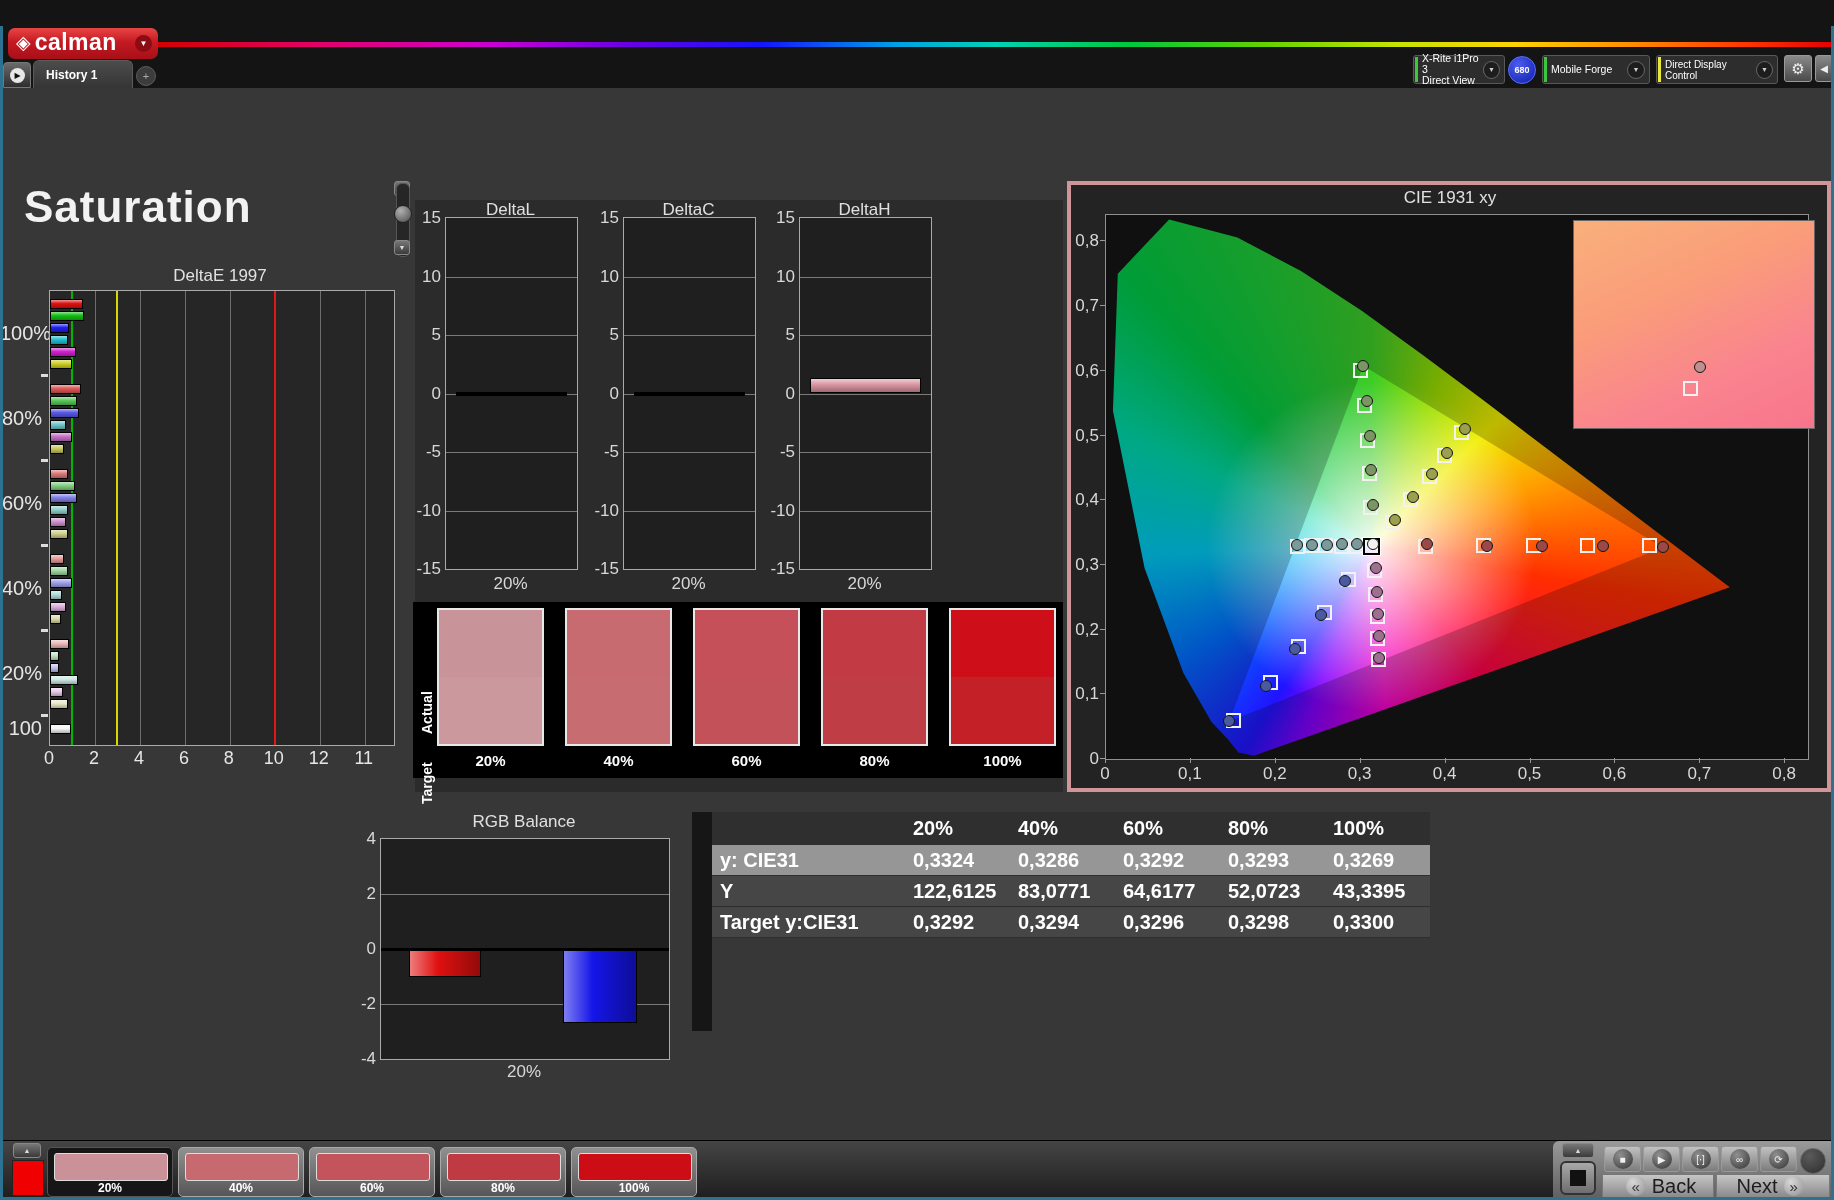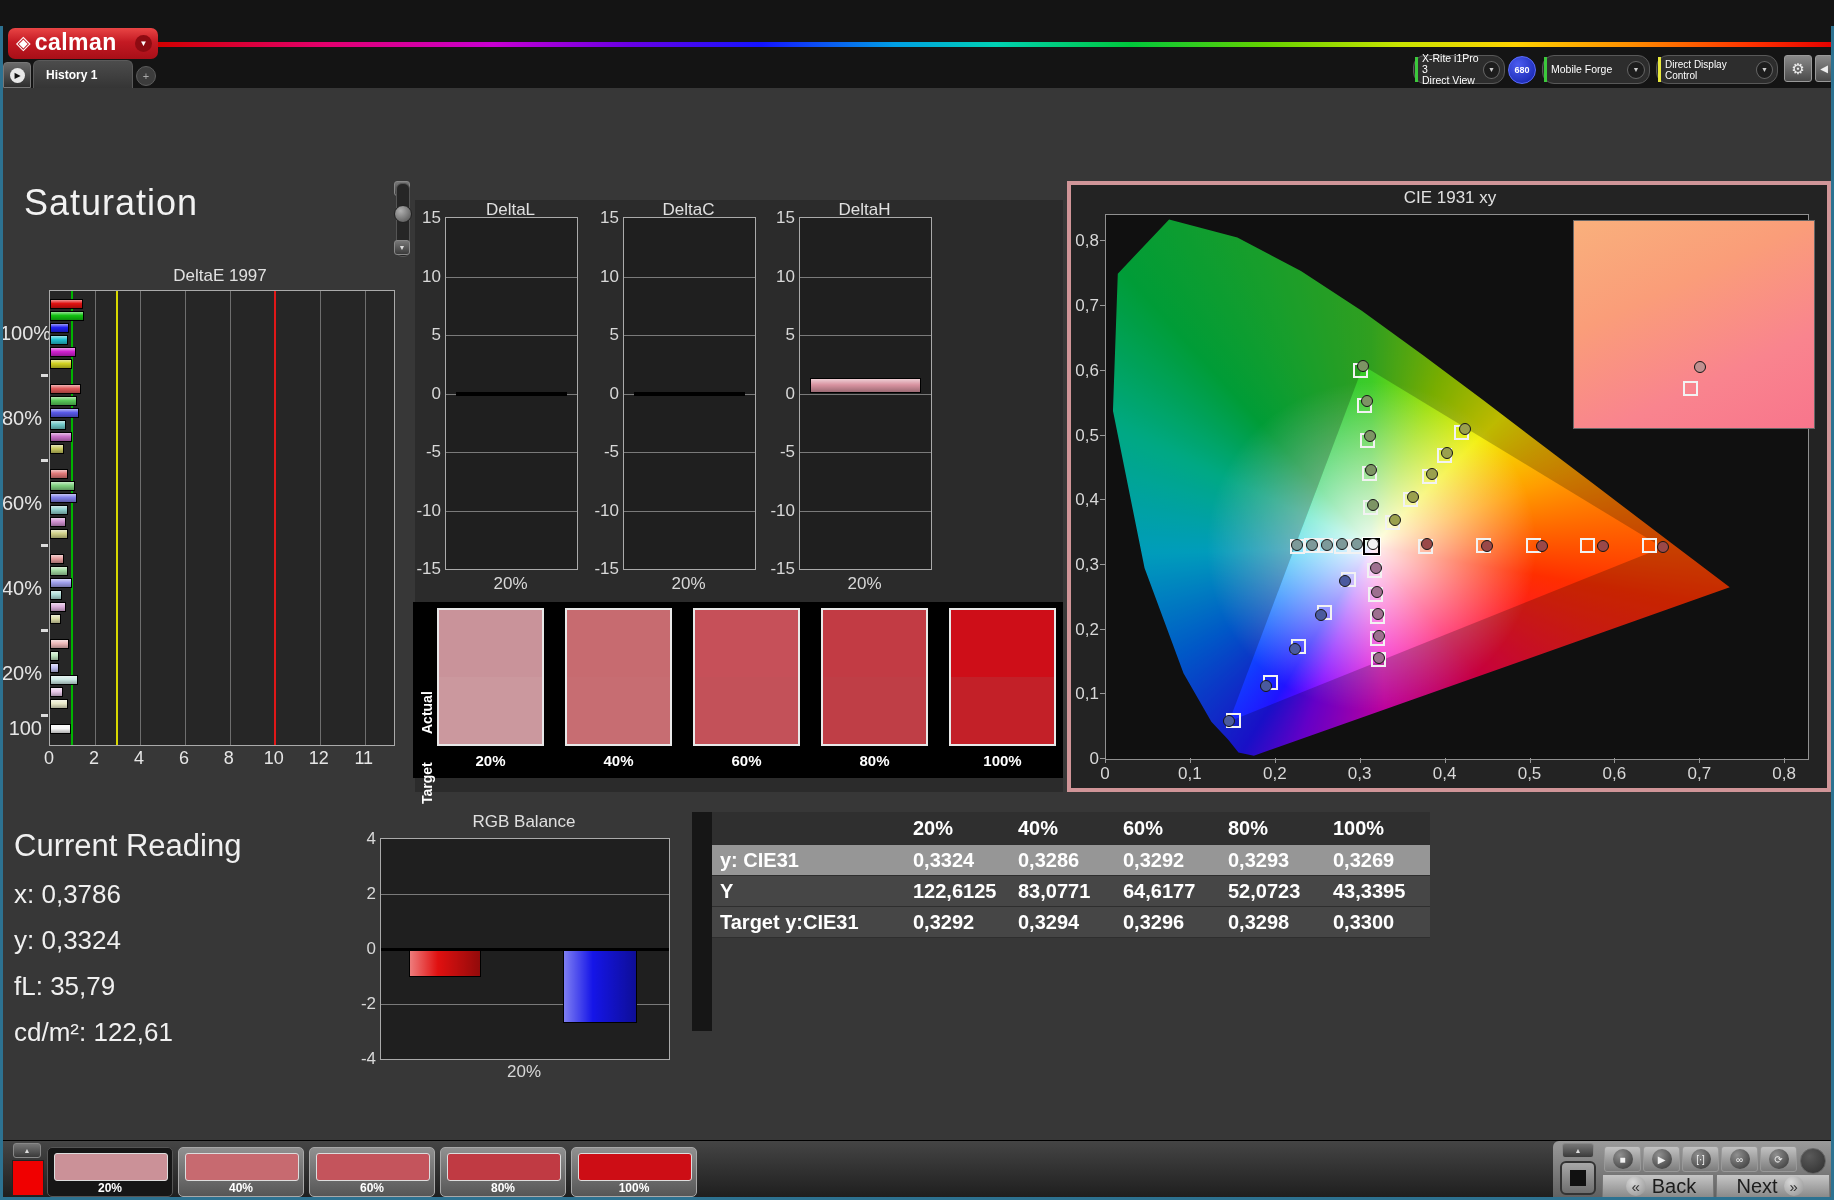--- a/index.html
+++ b/index.html
@@ -25,34 +25,34 @@
     color:#fff;font-size:8px;display:flex;align-items:center;justify-content:center;}
   .tab-play{position:absolute;left:3px;top:62px;width:26px;height:24px;border-radius:4px 4px 0 0;
     background:linear-gradient(#6a6a6a,#2e2e2e);border:1px solid #777;display:flex;align-items:center;justify-content:center;}
   .tab-play .pcirc{width:15px;height:15px;border-radius:50%;background:#e8e8e8;color:#111;font-size:8px;
     display:flex;align-items:center;justify-content:center;padding-left:1px;box-sizing:border-box;}
   #history-tab{position:absolute;left:33px;top:60px;width:100px;height:28px;background:linear-gradient(#4c4c4c,#353535);
     border:1px solid #5a5a5a;border-bottom:none;border-radius:6px 6px 0 0;color:#fff;font-size:12px;font-weight:700;
     display:flex;align-items:center;padding-left:12px;box-sizing:border-box;}
   #tab-add{position:absolute;left:136px;top:66px;width:18px;height:18px;border-radius:50%;background:#3c3c3c;
     border:1px solid #5c5c5c;color:#aaa;font-size:11px;display:flex;align-items:center;justify-content:center;}
-  .meter-box{position:absolute;top:55px;height:29px;background:#2d2d2d;border:1px solid #585858;border-radius:12px;
+  .meter-box{position:absolute;top:55px;height:29px;background:#2d2d2d;border:1px solid #585858;border-radius:3px;
     box-sizing:border-box;display:flex;align-items:center;color:#fff;}
   .meter-box .edge{position:absolute;left:1px;top:1px;bottom:1px;width:3px;}
   .meter-box .mtext{margin-left:8px;font-size:10.5px;line-height:11px;}
   .meter-box .dd-arrow{margin-left:auto;margin-right:4px;width:16px;height:16px;border-radius:50%;
     background:#1d1d1d;border:1px solid #666;color:#ccc;font-size:7px;display:flex;align-items:center;justify-content:center;}
   #badge-680{position:absolute;left:1508px;top:56px;width:26px;height:26px;border-radius:50%;
     background:radial-gradient(circle at 35% 30%,#4b5cf0,#101fa8);border:1px solid #5a6cff;color:#fff;
     font-size:9px;font-weight:700;display:flex;align-items:center;justify-content:center;}
   .sq-btn{position:absolute;top:55px;height:27px;background:linear-gradient(#8a8a8a,#4a4a4a);border:1px solid #999;
     border-radius:3px;color:#eee;display:flex;align-items:center;justify-content:center;box-sizing:border-box;}
   
   #content-bg{position:absolute;left:3px;top:88px;width:1828px;height:1052px;background:#373737;}
-  #page-title{position:absolute;left:24px;top:182px;color:#f2f2f2;font-size:36px;font-weight:400;letter-spacing:1px;}
+  #page-title{position:absolute;left:24px;top:182px;color:#f2f2f2;font-size:44px;font-weight:700;letter-spacing:1px;}
   
   .mini-scroll-btn{position:absolute;width:16px;height:15px;background:linear-gradient(#777,#3a3a3a);
     border:1px solid #888;border-radius:3px;color:#ddd;font-size:7px;display:flex;align-items:center;justify-content:center;box-sizing:border-box;}
   #scroll-track{position:absolute;left:396px;top:183px;width:12px;height:72px;background:#262626;border:1px solid #555;border-radius:6px;}
   #scroll-knob{position:absolute;left:394px;top:205px;width:16px;height:16px;border-radius:50%;
     background:radial-gradient(circle at 35% 30%,#b0b0b0,#4a4a4a);border:1px solid #222;}
   
   .chart-title{position:absolute;color:#e0e0e0;font-size:17px;text-align:center;}
   .plot{position:absolute;background:#262626;border:1px solid #aaa;box-sizing:content-box;}
   .gridline-v{position:absolute;top:0;bottom:0;width:1px;background:#6e6e6e;}
@@ -434,27 +434,20 @@
       <div class="axis-label-sm" style="left: 1764.2px; top: 764px; width: 40px; text-align: center; position: absolute;">0,8</div>
       <div class="axis-label-sm ylab-right" style="left: 1071px; top: 231.4px; width: 28px; position: absolute;">0,8</div>
       <div style="position: absolute; left: 1784.2px; top: 758px; width: 1px; height: 5px; background: rgb(153, 153, 153);"></div>
       <div style="position: absolute; left: 1100px; top: 240.4px; width: 5px; height: 1px; background: rgb(153, 153, 153);"></div>
     </div>
   <div id="cie-inset">
     <span class="marker-circle" id="inset-circle" style="left: 120.48px; top: 139.935px; background: rgb(192, 144, 144);"></span>
     <span class="marker-square" id="inset-square" style="left: 108.88px; top: 159.67px;"></span>
   </div>
 
-  <div id="current-reading">
-    <div class="cr-title">Current Reading</div>
-    <div class="cr-line">x: 0,3786</div>
-    <div class="cr-line">y: 0,3324</div>
-    <div class="cr-line">fL: 35,79</div>
-    <div class="cr-line">cd/m²: 122,61</div>
-  </div>
 
   <div class="chart-title" style="left:404px;top:812px;width:240px;">RGB Balance</div>
   <div id="rgb-ylabels" class="abs" style="left:346px;top:838px;width:30px;height:220px;">
       <div class="axis-label-sm ylab-right" style="position: absolute; right: 0px; top: -9px; width: 30px;">4</div>
       <div class="axis-label-sm ylab-right" style="position: absolute; right: 0px; top: 46px; width: 30px;">2</div>
       <div class="axis-label-sm ylab-right" style="position: absolute; right: 0px; top: 101px; width: 30px;">0</div>
       <div class="axis-label-sm ylab-right" style="position: absolute; right: 0px; top: 156px; width: 30px;">-2</div>
       <div class="axis-label-sm ylab-right" style="position: absolute; right: 0px; top: 211px; width: 30px;">-4</div>
     </div>
   <div id="rgb-plot" class="plot" style="left:380px;top:838px;width:288px;height:220px;background:#1f1f1f;">

